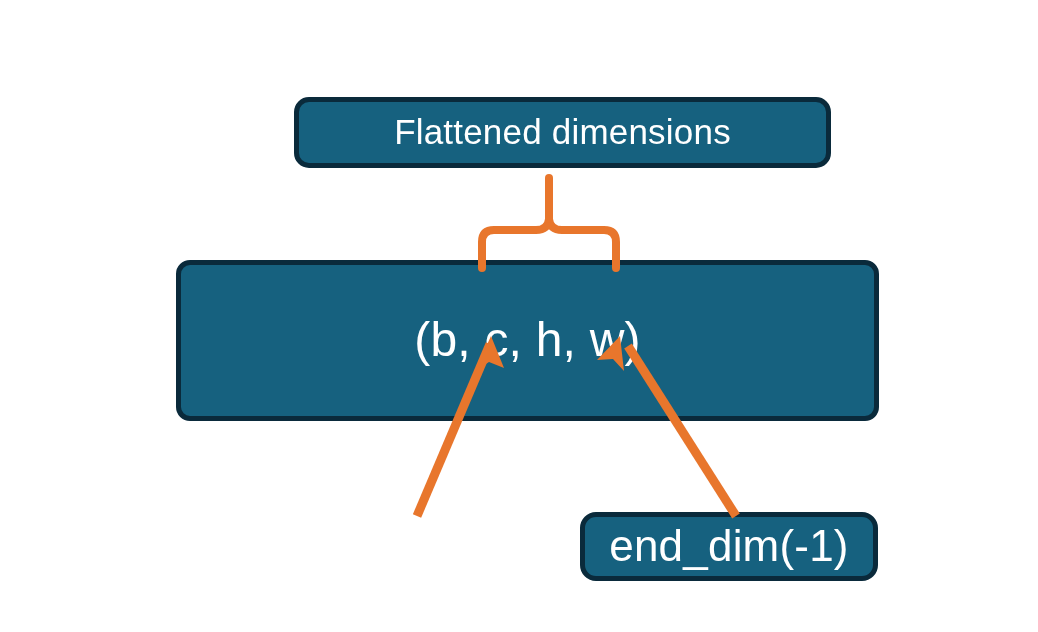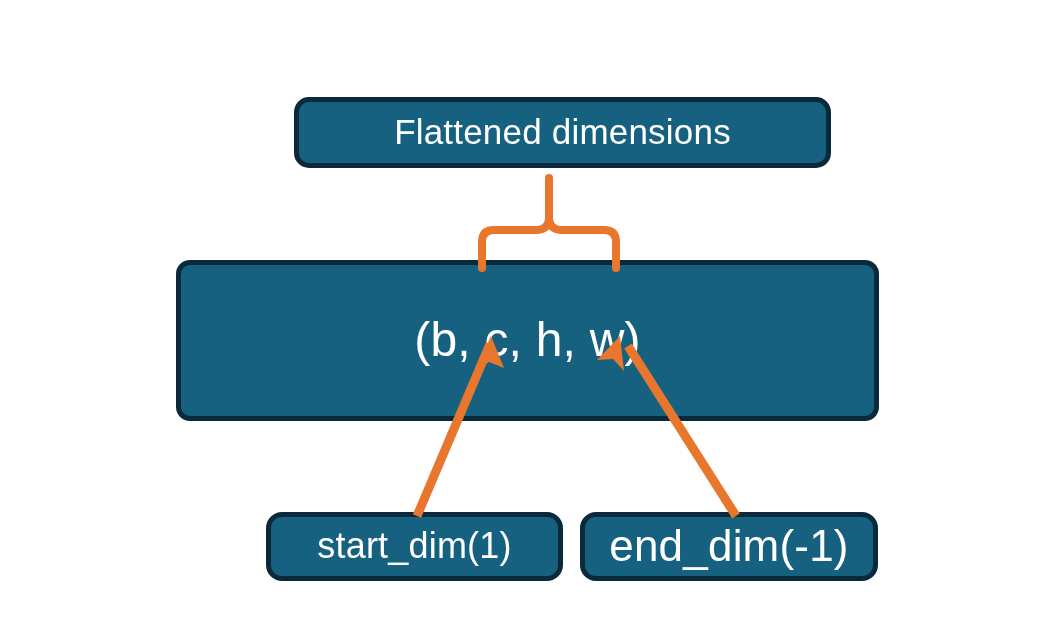--- a/index.html
+++ b/index.html
@@ -98,23 +98,20 @@
 <div id="canvas">
 
   <div class="node" id="node-flattened">
     <span class="node-label">Flattened dimensions</span>
   </div>
 
   <div class="node" id="node-shape">
     <span class="node-label">(b, c, h, w)</span>
   </div>
 
-  <div class="node" id="node-start-dim">
-    <span class="node-label">start_dim(1)</span>
-  </div>
 
   <div class="node" id="node-end-dim">
     <span class="node-label">end_dim(-1)</span>
   </div>
 
   <svg id="overlay-arrows" viewBox="0 0 1038 632" xmlns="http://www.w3.org/2000/svg">
     <g>
       <path d="M 417 516 L 490 344" stroke="#e8762c" stroke-width="9" fill="none" stroke-linecap="butt"></path>
       <path d="M 491 336 L 504 368 L 489 362 L 475 371 Z" fill="#e8762c"></path>
     </g>

